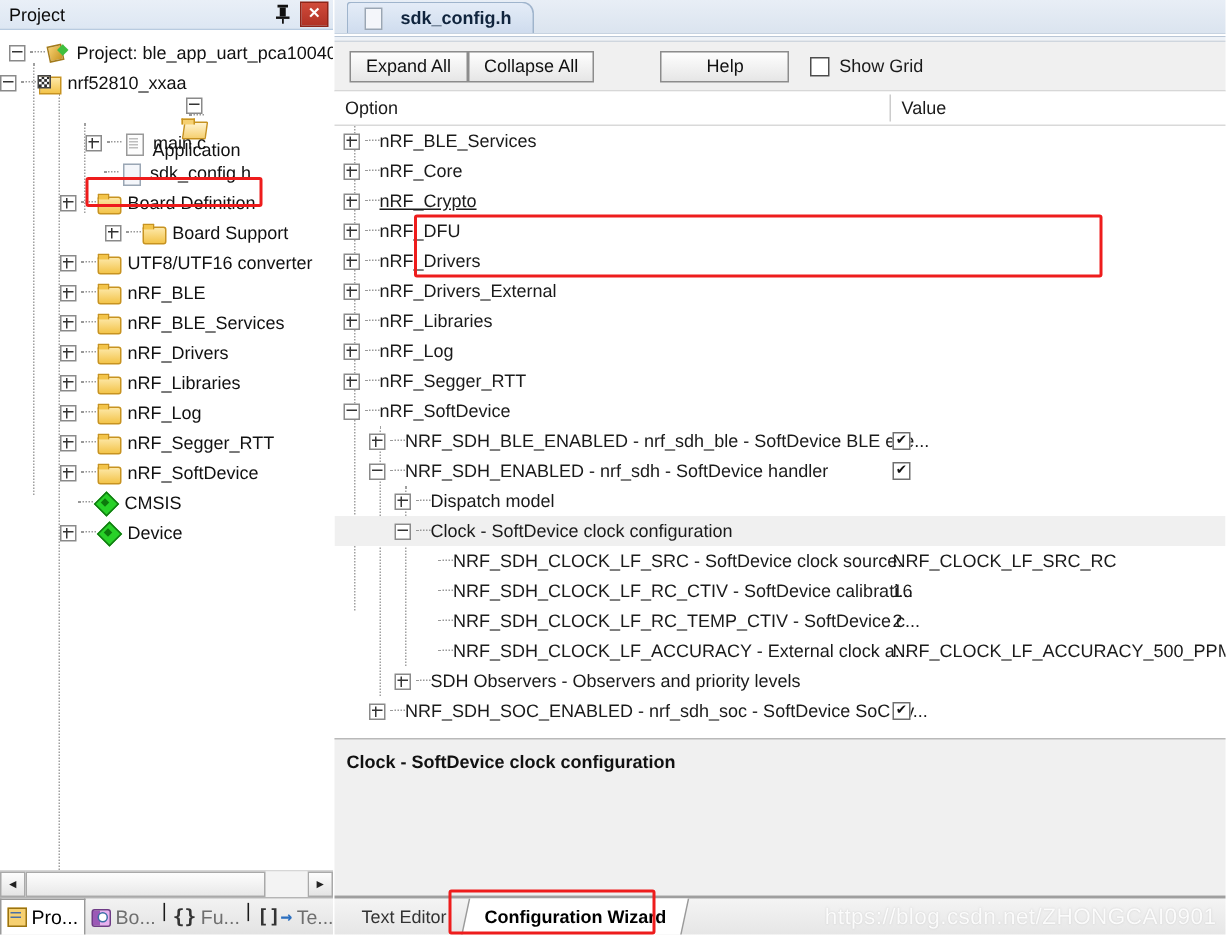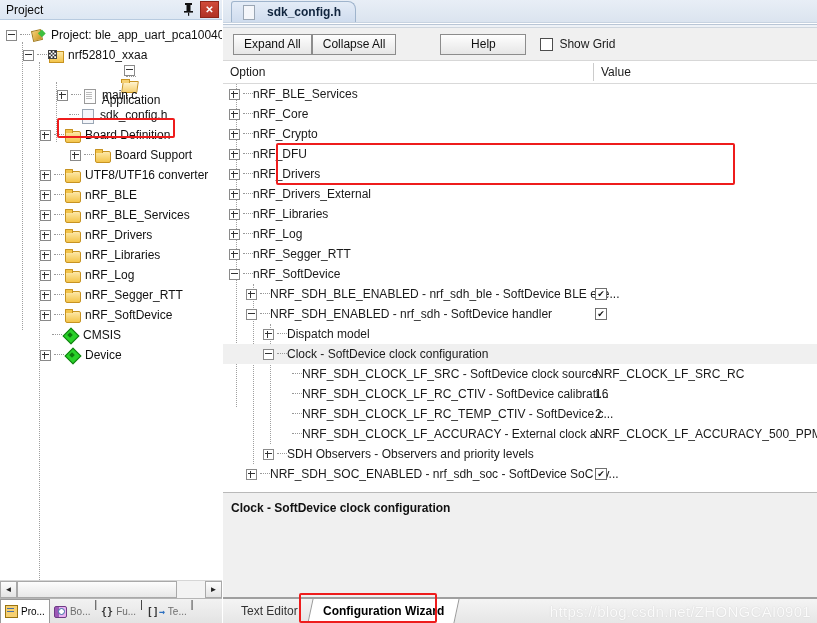--- a/index.html
+++ b/index.html
@@ -242,21 +242,21 @@
     background: linear-gradient(to bottom,#fdfdfd,#e8e8e8);
     border: 1px solid #a9a9a9;
     box-sizing: border-box;
   }
   .panel-tabs {
     height: 24px;
     background: linear-gradient(to bottom,#f2f2f2,#e3e3e3);
     border-top: 1px solid #b5b5b5;
     display: flex;
     align-items: stretch;
-    font-size: 10px;
+    font-size: 13px;
   }
   .ptab {
     display: flex; align-items: center;
     padding: 0 4px;
     gap: 3px;
     color: #6e6e6e;
     position: relative;
   }
   .ptab.active {
     background: #ffffff;
@@ -468,21 +468,21 @@
       <div class="vline" style="left:39px; top:42px; bottom:0px;"></div>
       <div class="vline" style="left:56px; top:62px; height:60px;"></div>
 
       <div id="tree-rows">
           <div class="trow" style="padding-left: 6px;">
             <span class="exp"></span>
             <span class="dots"></span>
             <span class="ico proj"></span>
             <span class="tlabel">Project: ble_app_uart_pca10040e</span>
           </div>
-          <div class="trow" style="padding-left: 23px;">
+          <div class="trow" style="">
             <span class="exp"></span>
             <span class="dots"></span>
             <span class="ico target"></span>
             <span class="tlabel">nrf52810_xxaa</span>
           </div>
           <div class="trow" style="padding-left: 40px; flex-direction: column;">
             <span class="exp"></span>
             <span class="dots"></span>
             <span class="ico folder-open"></span>
             <span class="tlabel">Application</span>
@@ -648,21 +648,21 @@
           </div>
           <div class="orow">
             <span class="oname" style="padding-left: 6px;">
               <span class="exp plus"></span>
               <span class="dots"></span>
               <span>nRF_Core</span>
             </span>
             <span class="oval"></span>
           </div>
           <div class="orow">
-            <span class="oname" style="padding-left: 6px;">
+            <span class="oname" style="padding-left: 6px; text-decoration: underline;">
               <span class="exp plus"></span>
               <span class="dots"></span>
               <span>nRF_Crypto</span>
             </span>
             <span class="oval"></span>
           </div>
           <div class="orow">
             <span class="oname" style="padding-left: 6px; justify-content: flex-end;">
               <span class="exp plus"></span>
               <span class="dots"></span>

